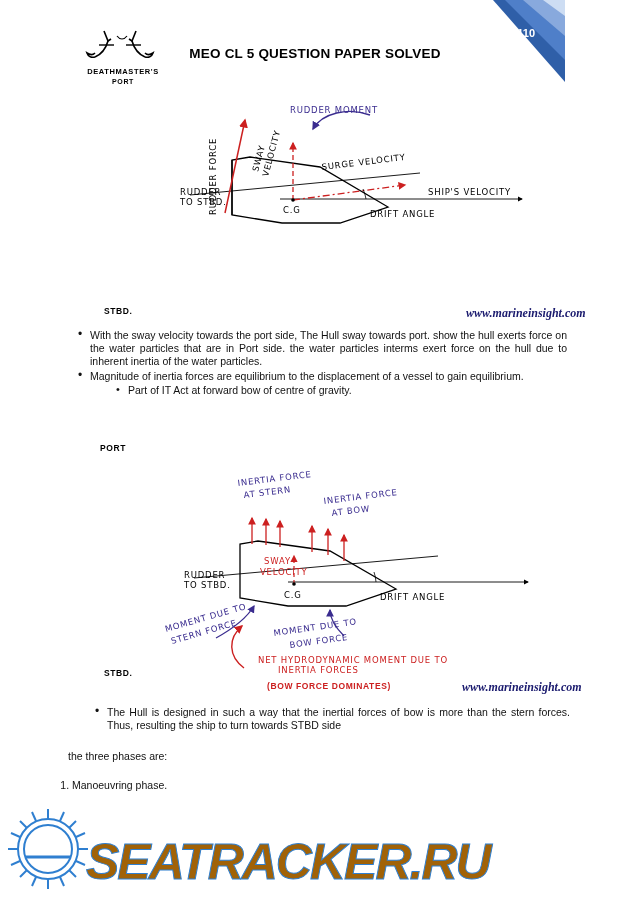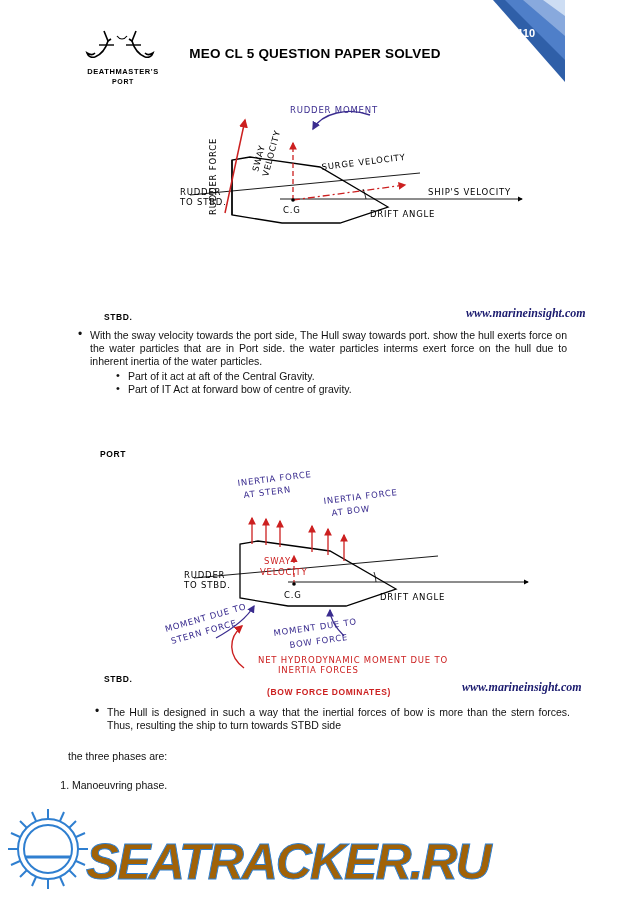--- a/index.html
+++ b/index.html
@@ -43,21 +43,21 @@
   ul.b{margin:0;padding:0;list-style:none;}
   ul.b>li{position:relative;padding-left:15px;margin-bottom:1px;}
   ul.b>li:before{content:"\2022";position:absolute;left:3px;top:-1px;font-size:12px;}
   ul.b2{margin:0;padding:0 0 0 40px;list-style:none;}
   ul.b2>li{position:relative;padding-left:13px;}
   ul.b2>li:before{content:"\2022";position:absolute;left:1px;top:-1px;font-size:11px;}
   ol.n{margin:0;padding-left:20px;font-size:10.5px;}
   .just{text-align:justify;}
 
   .label-small{position:absolute;font-family:"Liberation Sans",sans-serif;
-    font-size:8.5px;font-weight:bold;letter-spacing:.6px;margin-top:6px;}
+    font-size:8.5px;font-weight:bold;letter-spacing:.6px;}
 
   
   .seatracker{
     position:absolute;left:0;bottom:0;width:639px;height:110px;
   }
   .st-text{
     position:absolute;left:86px;bottom:8px;
     font-family:"Liberation Sans", sans-serif;
     font-size:50px;font-weight:bold;font-style:italic;
     color:#a16207;
@@ -151,23 +151,23 @@
       </g>
     </svg>
   </div>
 
   <div class="label-small" style="left:104px;top:306px;">STBD.</div>
   <div class="wm" style="left:466px;top:306px;">www.marineinsight.com</div>
 
   <div class="body-text" style="left:75px;top:329px;width:492px;">
     <ul class="b">
       <li class="just">With the sway velocity towards the port side, The Hull sway towards port. show the hull exerts force on the water particles that are in Port side. the water particles interms exert force on the hull due to inherent inertia of the water particles.</li>
+      <li class="just">Magnitude of inertia forces are equilibrium to the displacement of a vessel to gain equilibrium.</li>
     </ul>
     <ul class="b2" style="margin-top:1px;">
-      <li>Part of it act at aft of the Central Gravity.</li>
       <li>Part of IT Act at forward bow of centre of gravity.</li>
     </ul>
   </div>
 
   <div class="label-small" style="left:100px;top:443px;">PORT</div>
 
   <div class="fig" style="left:148px;top:460px;">
     <svg width="420" height="215" viewBox="0 0 420 215">
       <defs>
         <marker id="a2R" markerWidth="7" markerHeight="7" refX="5" refY="3" orient="auto">

